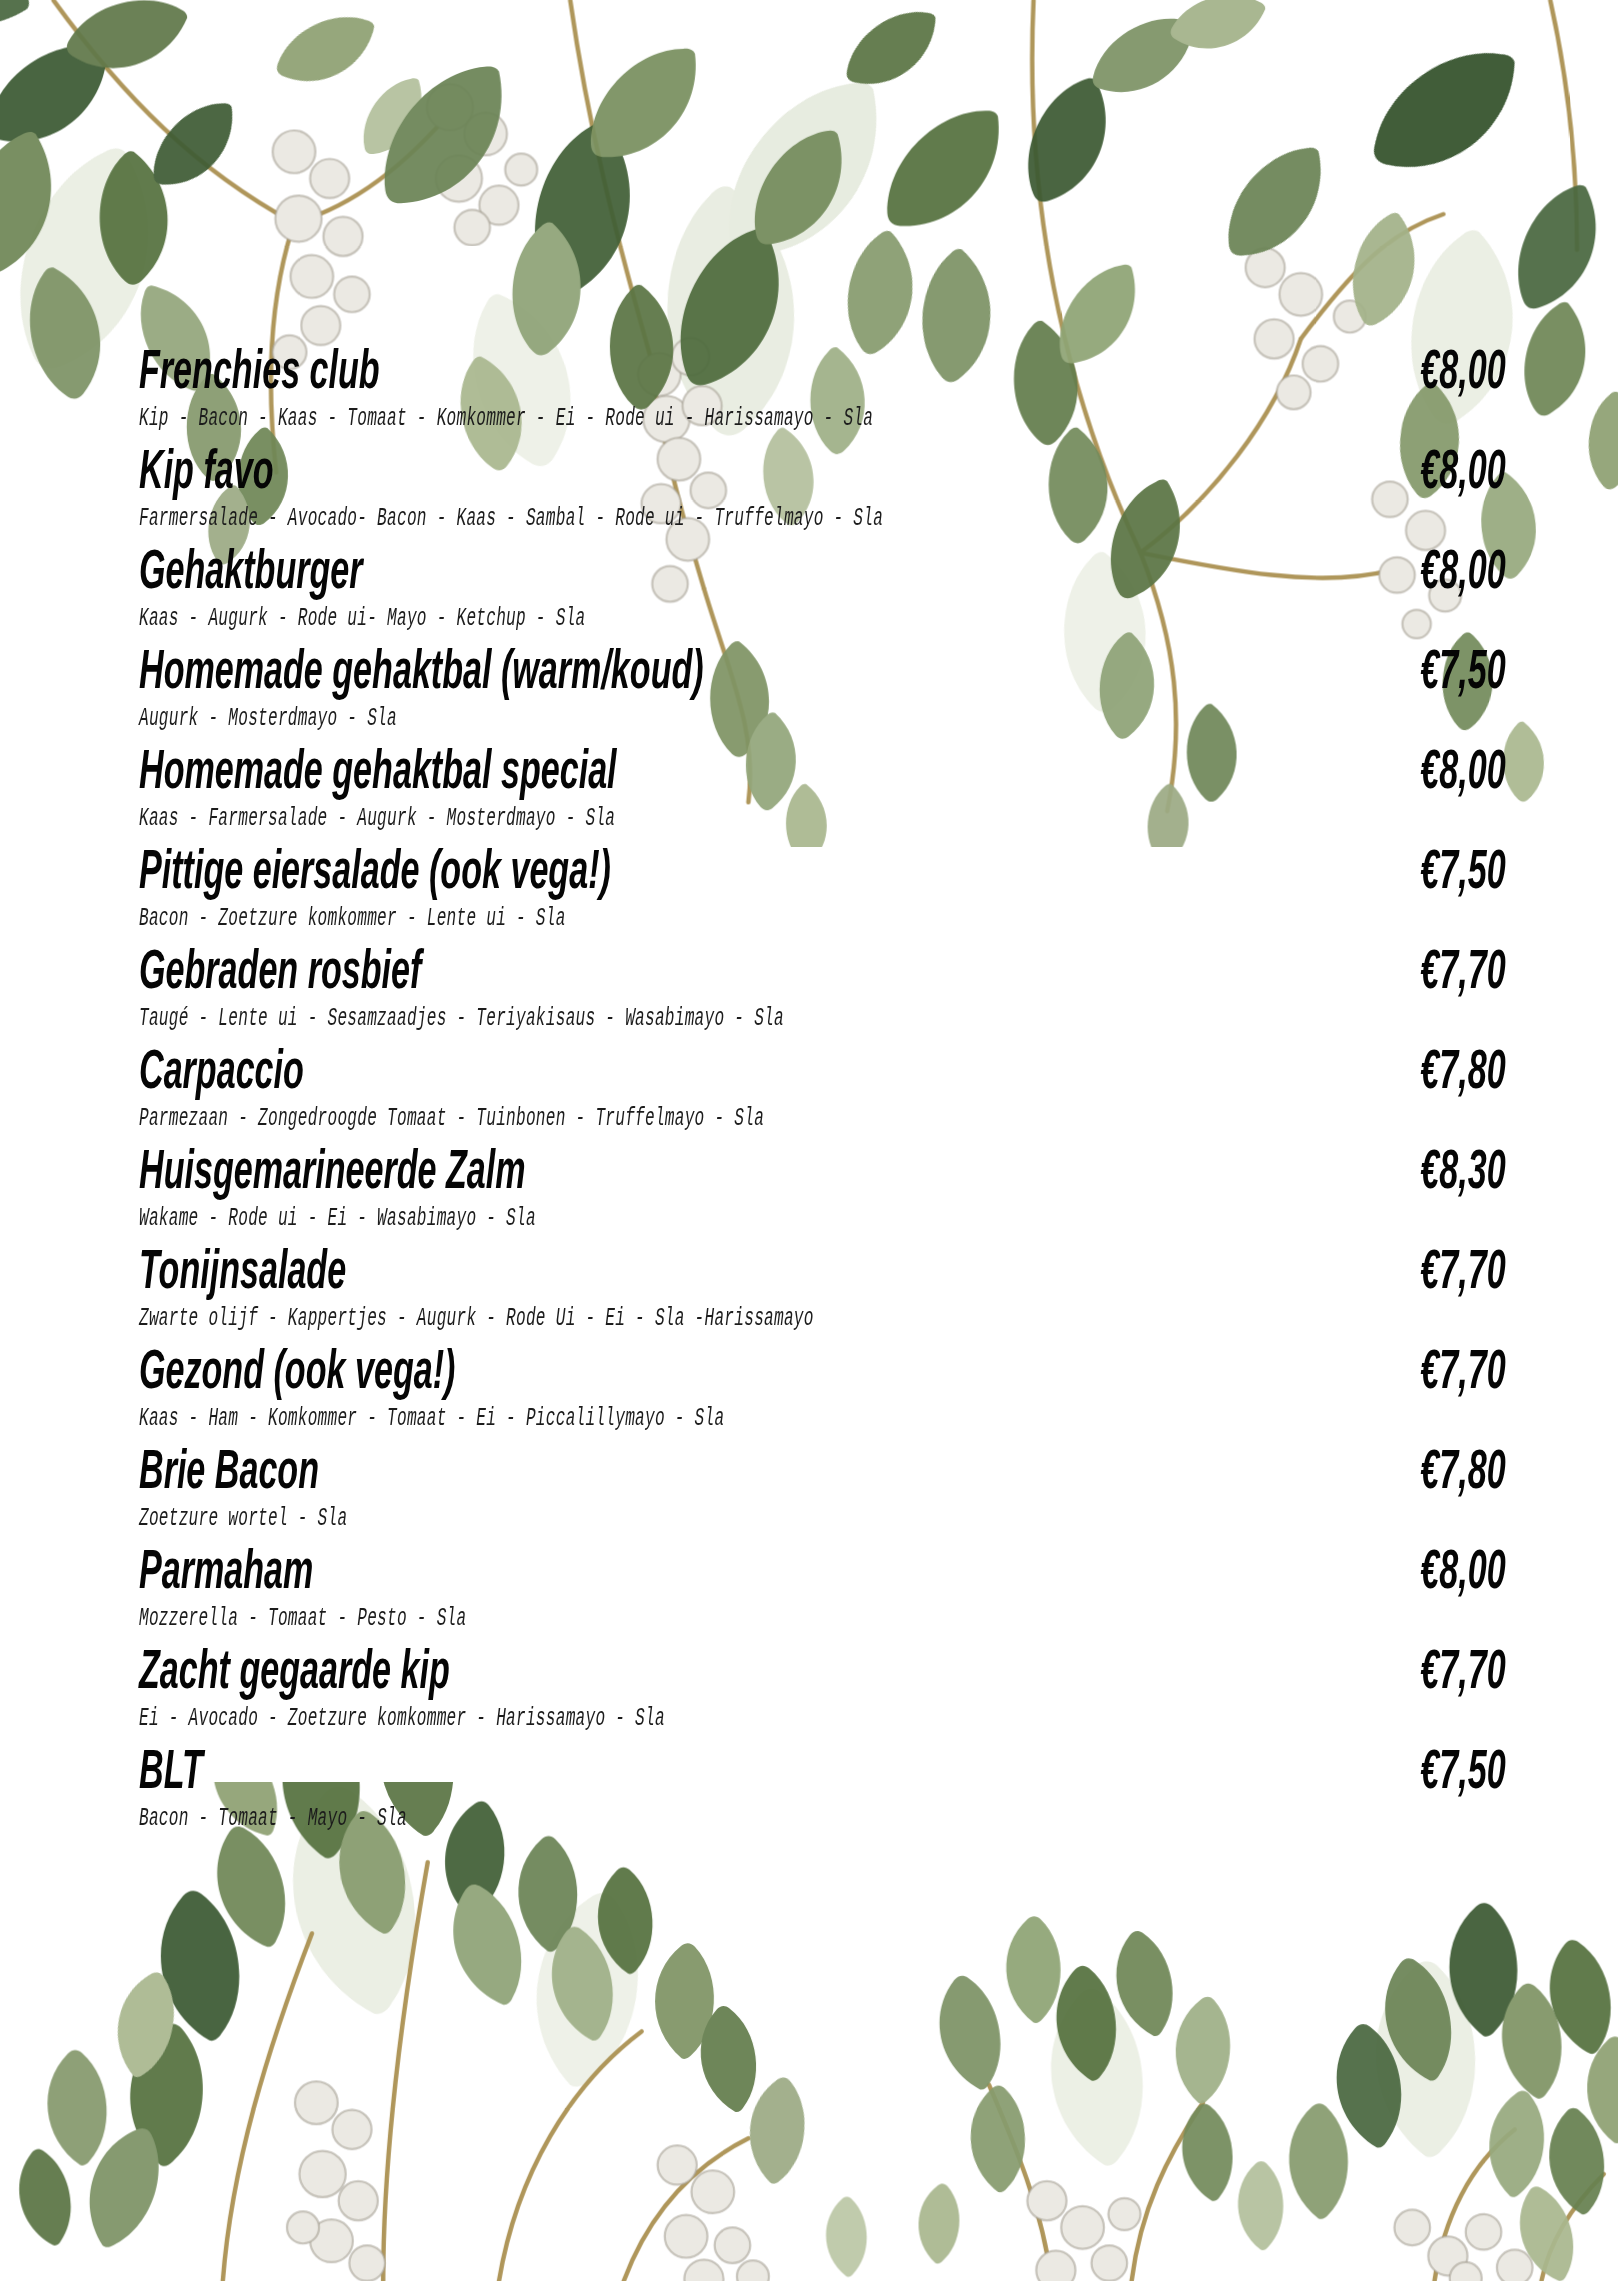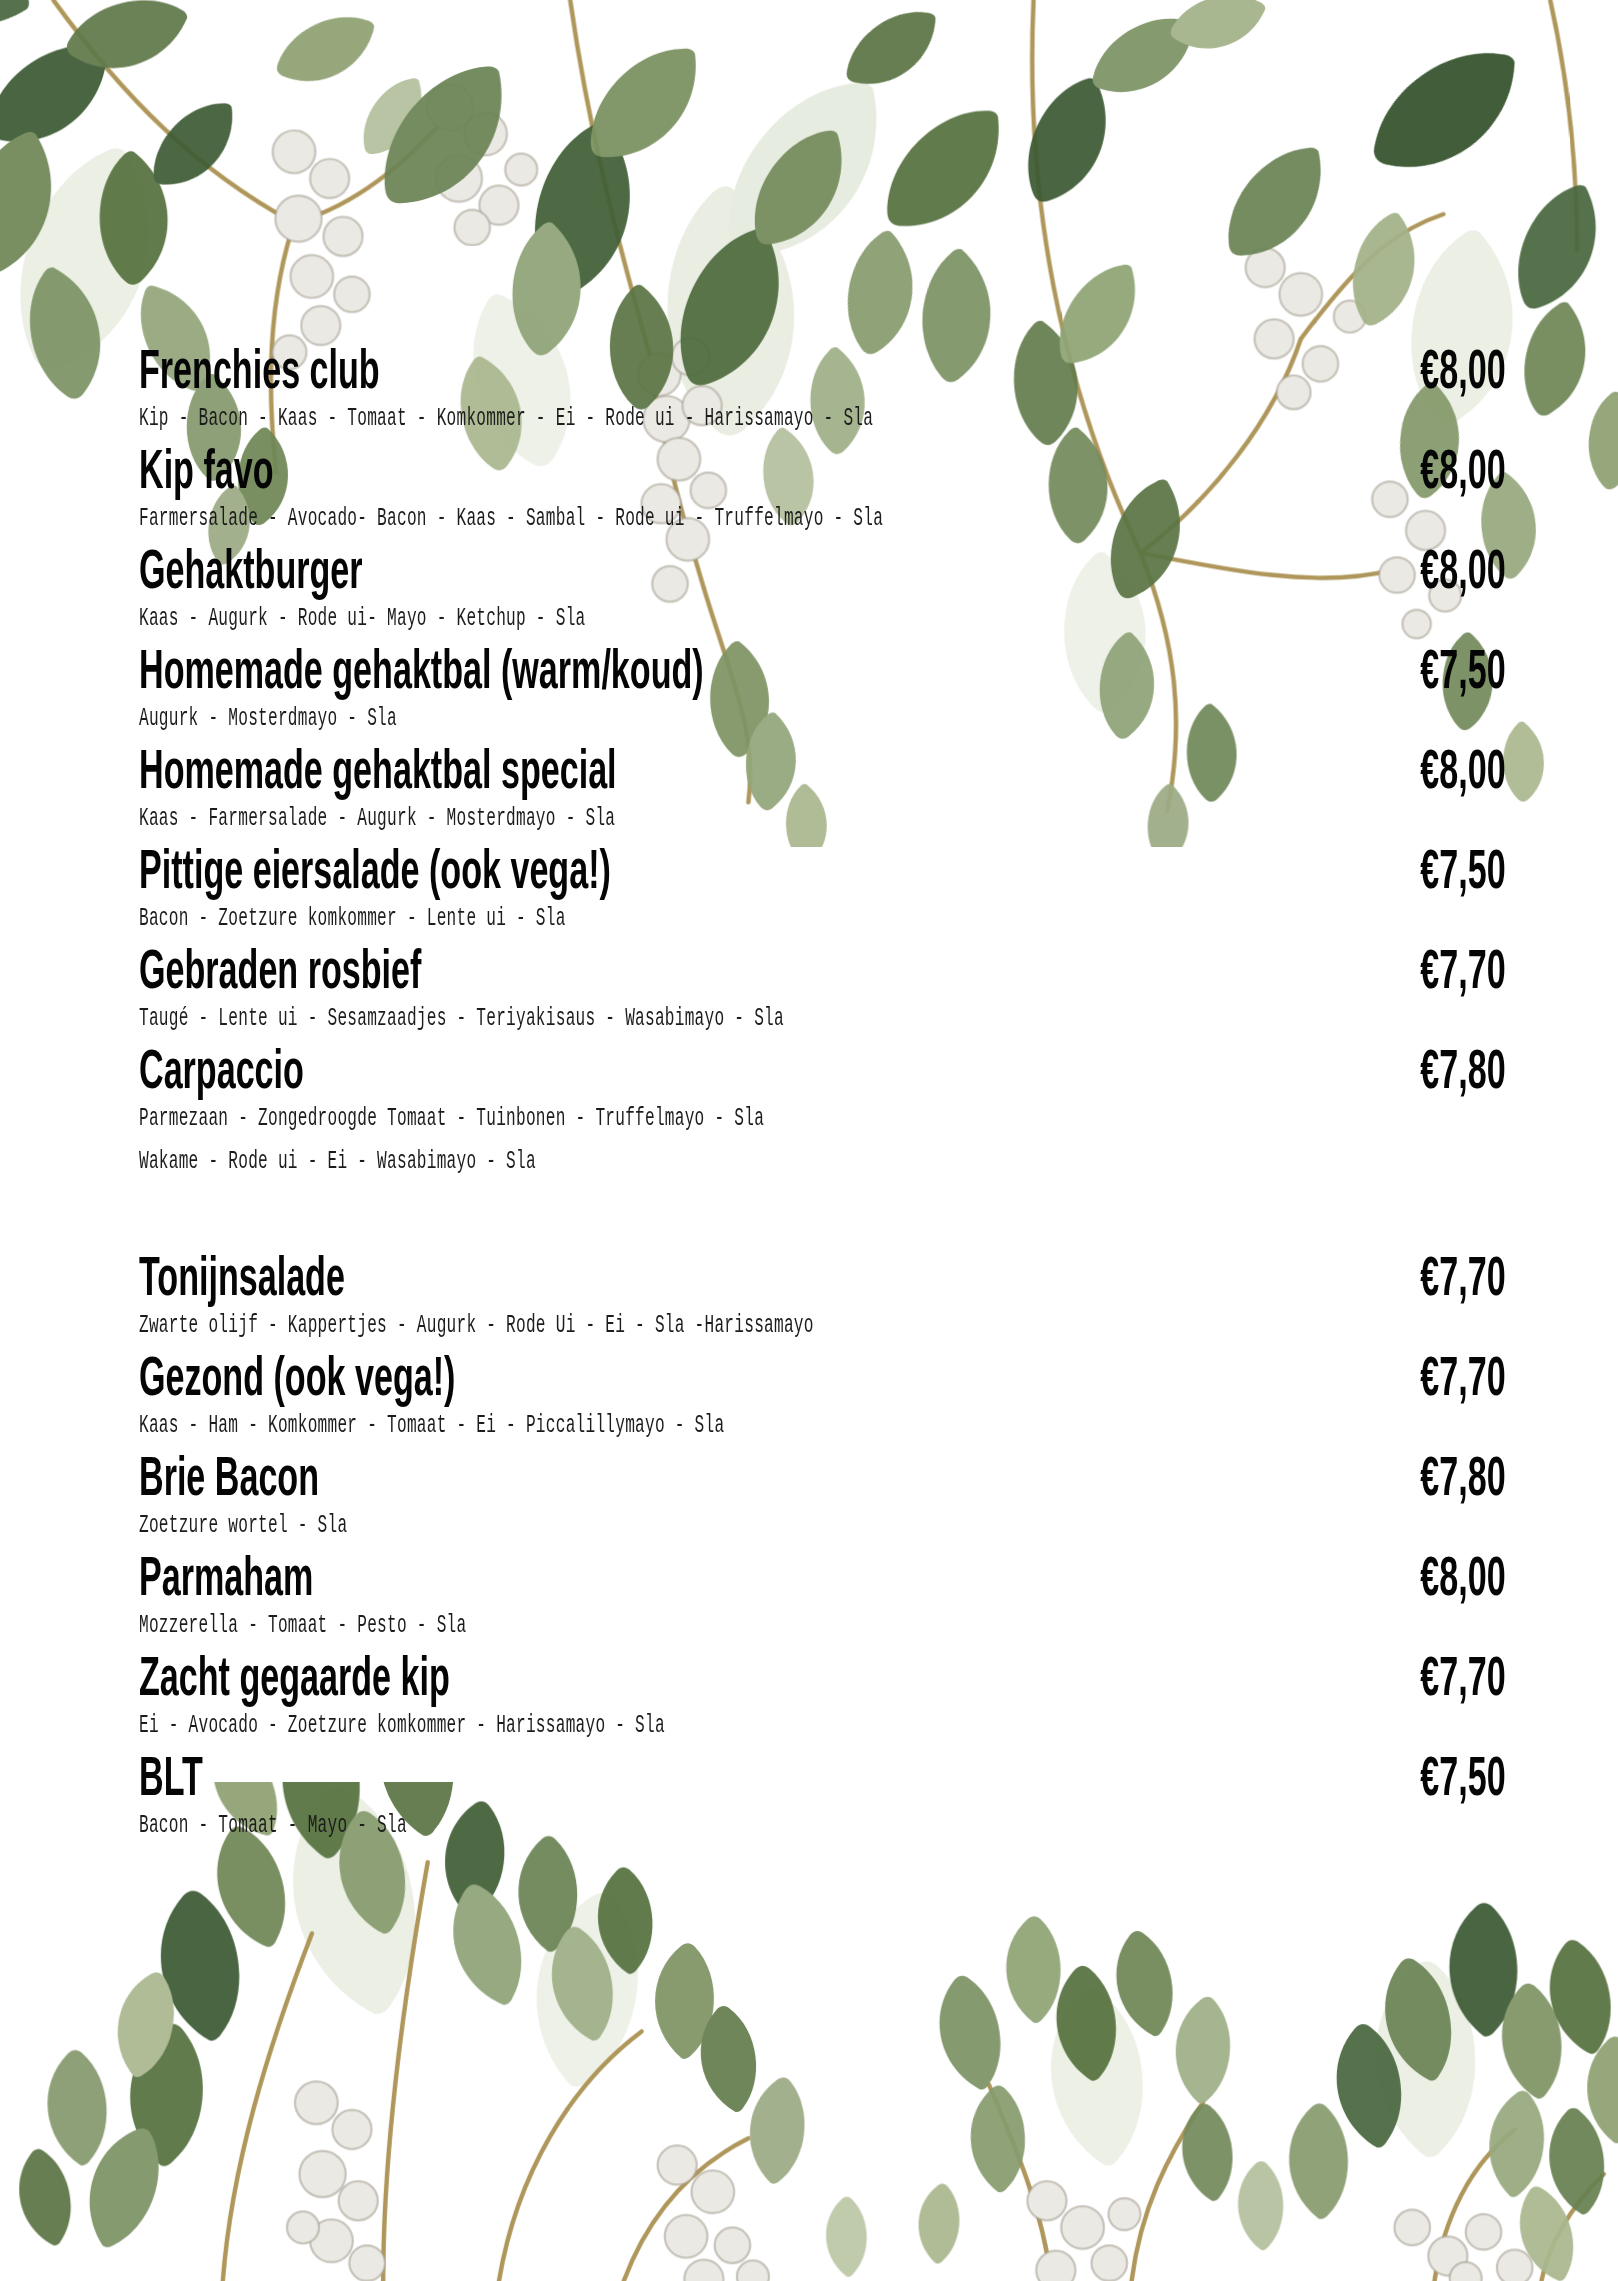--- a/index.html
+++ b/index.html
@@ -2,21 +2,21 @@
 <html style="font-size:14.3px"><head>
 <meta charset="utf-8">
 <style>
   html,body{margin:0;padding:0;background:#ffffff;}
   .page{position:relative;width:1618px;height:2281px;background:#ffffff;overflow:hidden;
         font-family:"Liberation Sans", sans-serif;}
   .deco{position:absolute;left:0;z-index:1;display:block;}
   .deco.top{top:0;}
   .deco.bottom{bottom:0;}
   .menu{position:absolute;left:139px;right:112px;top:341px;z-index:10;}
-  .item{height:100px;}
+  .item{height:100px;font-style:italic;}
   .row{display:flex;justify-content:space-between;align-items:flex-start;height:57px;}
   .name{margin:0;font-size:55px;font-weight:700;color:#050505;line-height:57px;white-space:nowrap;
         transform:scaleX(0.62);transform-origin:0 50%;letter-spacing:0;}
   .price{font-size:55px;font-weight:700;color:#050505;line-height:57px;white-space:nowrap;
         transform:scaleX(0.62);transform-origin:100% 50%;}
   .desc{margin:7.1px 0 0 0;font-family:"Liberation Mono", monospace;font-size:26px;line-height:27px;
         color:#1c1c1c;white-space:nowrap;transform:scaleX(0.62);transform-origin:0 50%;letter-spacing:0.4px;}
 </style>
 </head>
 <body>
@@ -289,20 +289,24 @@
 
       <section class="item">
         <div class="row">
           <h2 class="name">Carpaccio</h2>
           <div class="price">€7,80</div>
         </div>
         <p class="desc">Parmezaan - Zongedroogde Tomaat - Tuinbonen - Truffelmayo - Sla</p>
       </section>
 
       <section class="item">
+        <div class="row">
+          <h2 class="name">Huisgemarineerde Zalm</h2>
+          <div class="price">€8,30</div>
+        </div>
         <p class="desc">Wakame - Rode ui - Ei - Wasabimayo - Sla</p>
       </section>
 
       <section class="item">
         <div class="row">
           <h2 class="name">Tonijnsalade</h2>
           <div class="price">€7,70</div>
         </div>
         <p class="desc">Zwarte olijf - Kappertjes - Augurk - Rode Ui - Ei - Sla -Harissamayo</p>
       </section>

